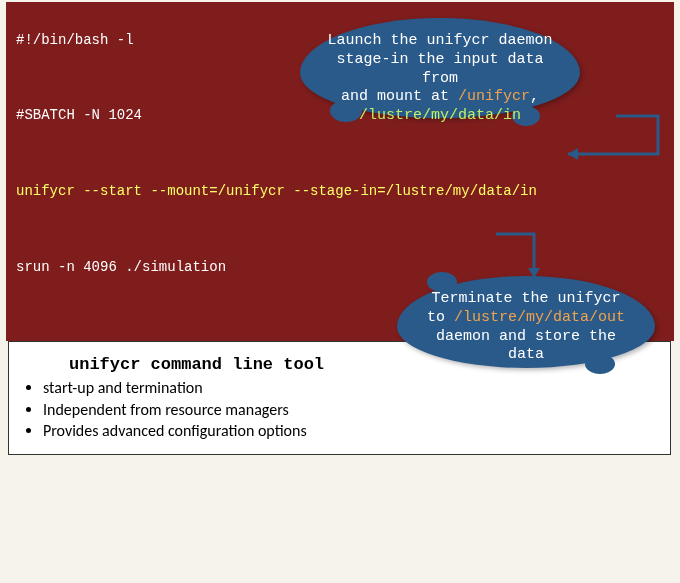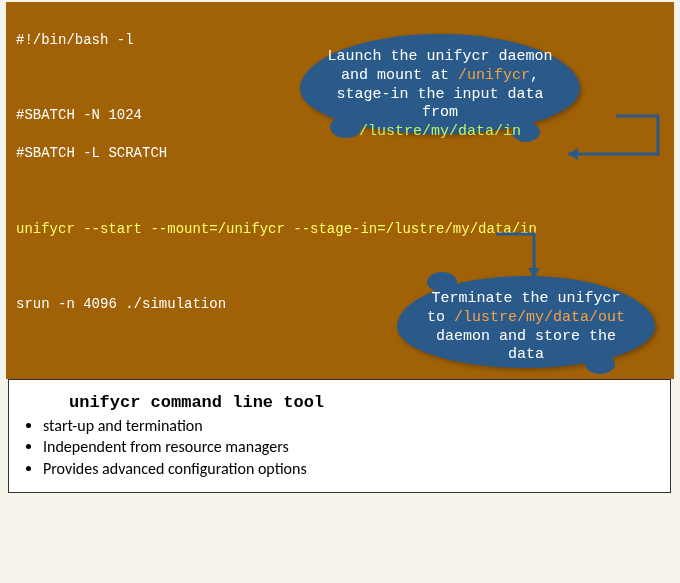--- a/index.html
+++ b/index.html
@@ -4,21 +4,21 @@
 <style>
   * { box-sizing: border-box; margin: 0; padding: 0; }
   body {
     width: 680px;
     height: 583px;
     font-family: Calibri, Arial, sans-serif;
     background: #f5f3ea;
     position: relative;
   }
   .code-block {
-    background: #a16207;
+    background: #7f1d1d;
     color: #ffffff;
     font-family: 'Courier New', monospace;
     font-size: 14px;
     line-height: 1.35;
     padding: 10px 12px 8px 10px;
     white-space: pre;
     position: relative;
     width: 668px;
     margin-left: 6px;
     margin-top: 2px;
@@ -38,21 +38,21 @@
     box-shadow: 2px 2px 5px rgba(0,0,0,0.3);
     z-index: 10;
   }
   .callout::before, .callout::after {
     content: '';
     position: absolute;
     background: #2a5a8a;
     border-radius: 50%;
   }
   .callout-top {
-    top: 34px;
+    top: 18px;
     left: 300px;
     width: 280px;
     height: 100px;
   }
   .callout-top::before { width: 32px; height: 22px; bottom: -4px; left: 30px; }
   .callout-top::after  { width: 28px; height: 20px; bottom: -8px; right: 40px; }
   .callout-bottom {
     top: 276px;
     left: 397px;
     width: 258px;
@@ -80,33 +80,32 @@
   .info-box ul { list-style: disc; padding-left: 22px; }
   .callout-inner { position: relative; z-index: 2; }
 </style>
 </head>
 <body>
 
 <div class="code-block">
 <span class="code-line">#!/bin/bash -l</span>
 <span class="code-line"> </span>
 <span class="code-line">#SBATCH -N 1024</span>
-<span class="code-line">#SBATCH -L SCRATCH</span>
 <span class="code-line"> </span>
 <span class="code-line hl">unifycr --start --mount=/unifycr --stage-in=/lustre/my/data/in</span>
 <span class="code-line"> </span>
 <span class="code-line">srun -n 4096 ./simulation</span>
 <span class="code-line"> </span>
 </div>
 
 <div class="callout callout-top">
   <div class="callout-inner">
     <div>Launch the unifycr daemon</div>
+    <div>stage-in the input data from</div>
     <div><span>and mount at </span><span class="orange">/unifycr</span><span>,</span></div>
-    <div>stage-in the input data from</div>
     <div class="cyan">/lustre/my/data/in</div>
   </div>
 </div>
 
 <svg class="arrow-container" style="top:110px; left:560px;" width="110" height="60">
   <path d="M 56 6 L 98 6 L 98 44 L 8 44" stroke="#2a5a8a" stroke-width="3" fill="none"></path>
   <polygon points="8,44 18,38 18,50" fill="#2a5a8a"></polygon>
 </svg>
 
 <div class="callout callout-bottom">

